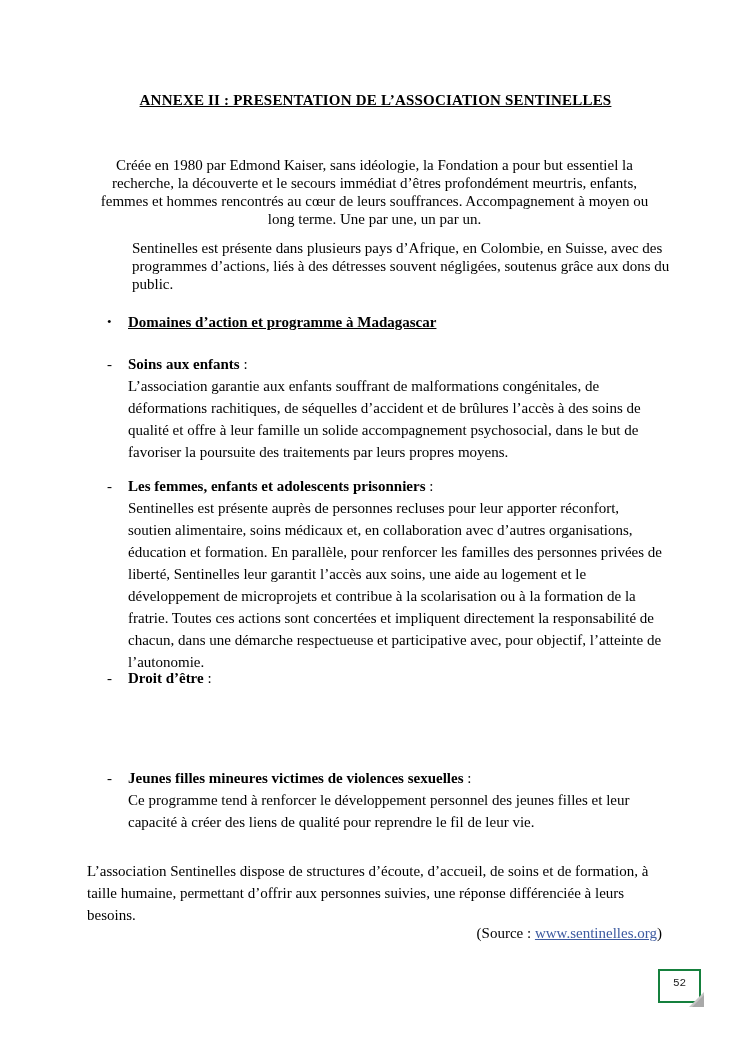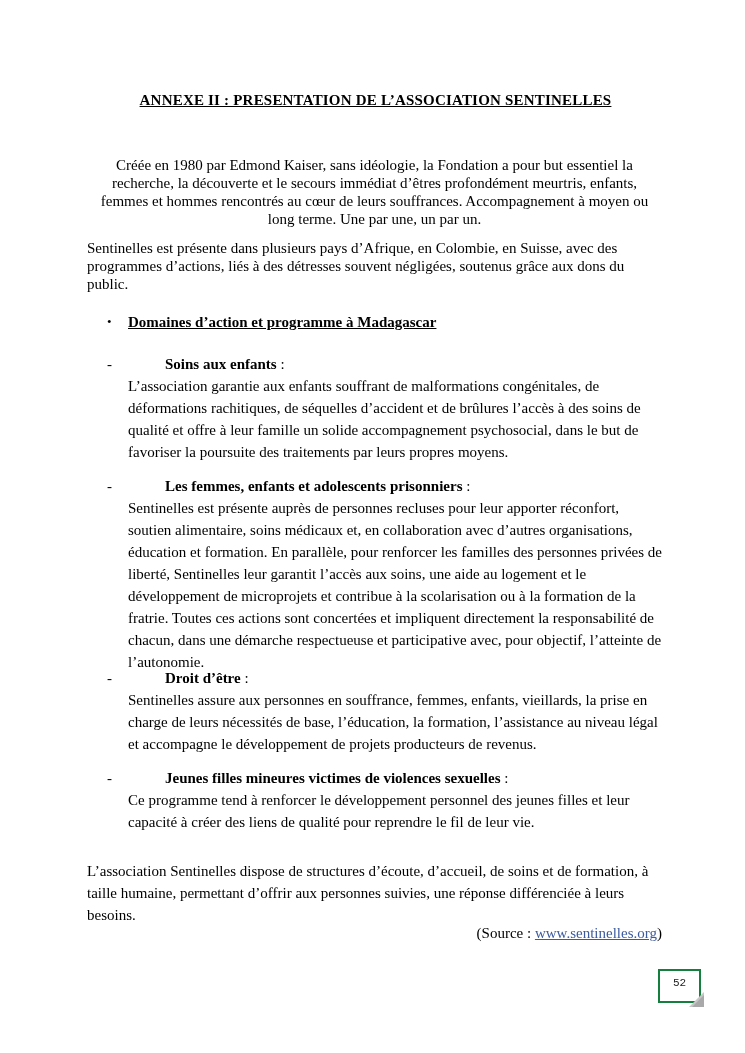--- a/index.html
+++ b/index.html
@@ -22,41 +22,41 @@
     width: 745px;
     margin: 3px;
     text-align: center;
     font-size: 15px;
     font-weight: bold;
     text-decoration: underline;
     letter-spacing: 0.2px;
   }
   .para { margin: 0; line-height: 18px; }
   .p1 { top: 156px; text-align: center; }
-  .p2 { top: 239px; }
+  .p2 { top: 239px; margin-left: 45px; }
   .list-item {
     position: absolute;
     left: 87px;
     width: 575px;
     line-height: 22px;
     padding-left: 41px;
   }
   .marker {
     position: absolute;
     left: 20px;
     top: 0;
   }
   .bullet-heading-item { top: 311px; }
   .bullet-marker { font-size: 13px; }
   .section-heading { font-weight: bold; text-decoration: underline; margin-top: 38px; }
   .prog1 { top: 353px; }
   .prog2 { top: 475px; }
   .prog3 { top: 667px; }
   .prog4 { top: 767px; }
-  .prog-title { font-weight: bold; margin-left: 37px; }
+  .prog-title { font-weight: bold; }
   .prog-body { line-height: 22px; }
   .closing { top: 860px; line-height: 22px; }
   .source-line {
     top: 922px;
     line-height: 22px;
     text-align: right;
     margin: 0;
   }
   .link { color: #3c5aa0; text-decoration: underline; cursor: pointer; }
   .pagenum-box {
@@ -109,21 +109,20 @@
 
   <div class="list-item prog2">
     <span class="marker">-</span>
     <div><span class="prog-title">Les femmes, enfants et adolescents prisonniers</span><span> :</span></div>
     <div class="prog-body">Sentinelles est présente auprès de personnes recluses pour leur apporter réconfort, soutien alimentaire, soins médicaux et, en collaboration avec d’autres organisations, éducation et formation. En parallèle, pour renforcer les familles des personnes privées de liberté, Sentinelles leur garantit l’accès aux soins, une aide au logement et le développement de microprojets et contribue à la scolarisation ou à la formation de la fratrie. Toutes ces actions sont concertées et impliquent directement la responsabilité de chacun, dans une démarche respectueuse et participative avec, pour objectif, l’atteinte de l’autonomie.</div>
   </div>
 
   <div class="list-item prog3">
     <span class="marker">-</span>
     <div><span class="prog-title">Droit d’être</span><span> :</span></div>
-    <div class="prog-body">Sentinelles assure aux personnes en souffrance, femmes, enfants, vieillards, la prise en charge de leurs nécessités de base, l’éducation, la formation, l’assistance au niveau légal et accompagne le développement de projets producteurs de revenus.</div>
   </div>
 
   <div class="list-item prog4">
     <span class="marker">-</span>
     <div><span class="prog-title">Jeunes filles mineures victimes de violences sexuelles</span><span> :</span></div>
     <div class="prog-body">Ce programme tend à renforcer le développement personnel des jeunes filles et leur capacité à créer des liens de qualité pour reprendre le fil de leur vie.</div>
   </div>
 
   <p class="para abs source-line"><span>(Source : </span><a class="link">www.sentinelles.org</a><span>)</span></p>
 

